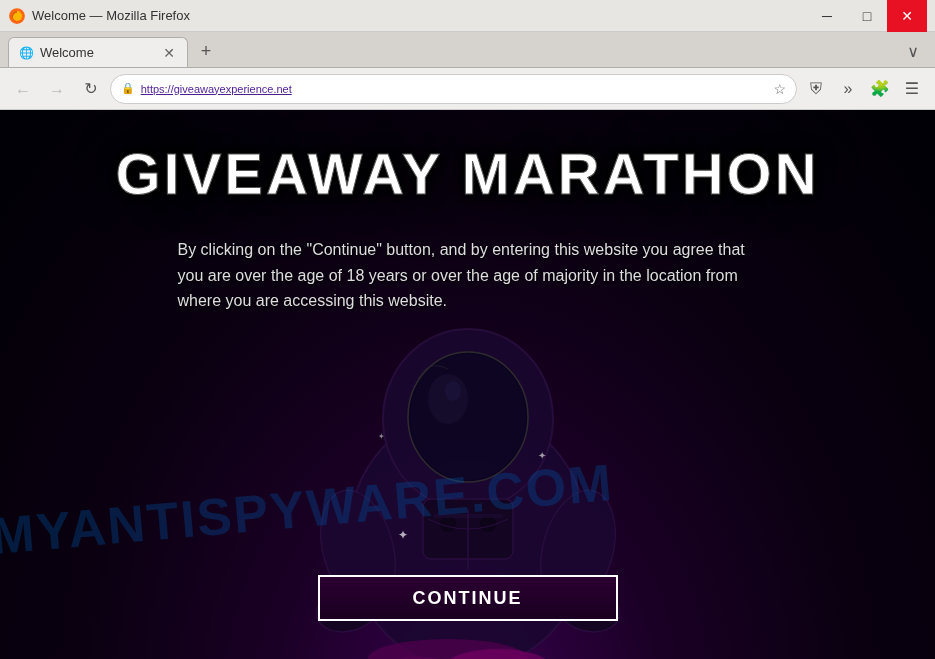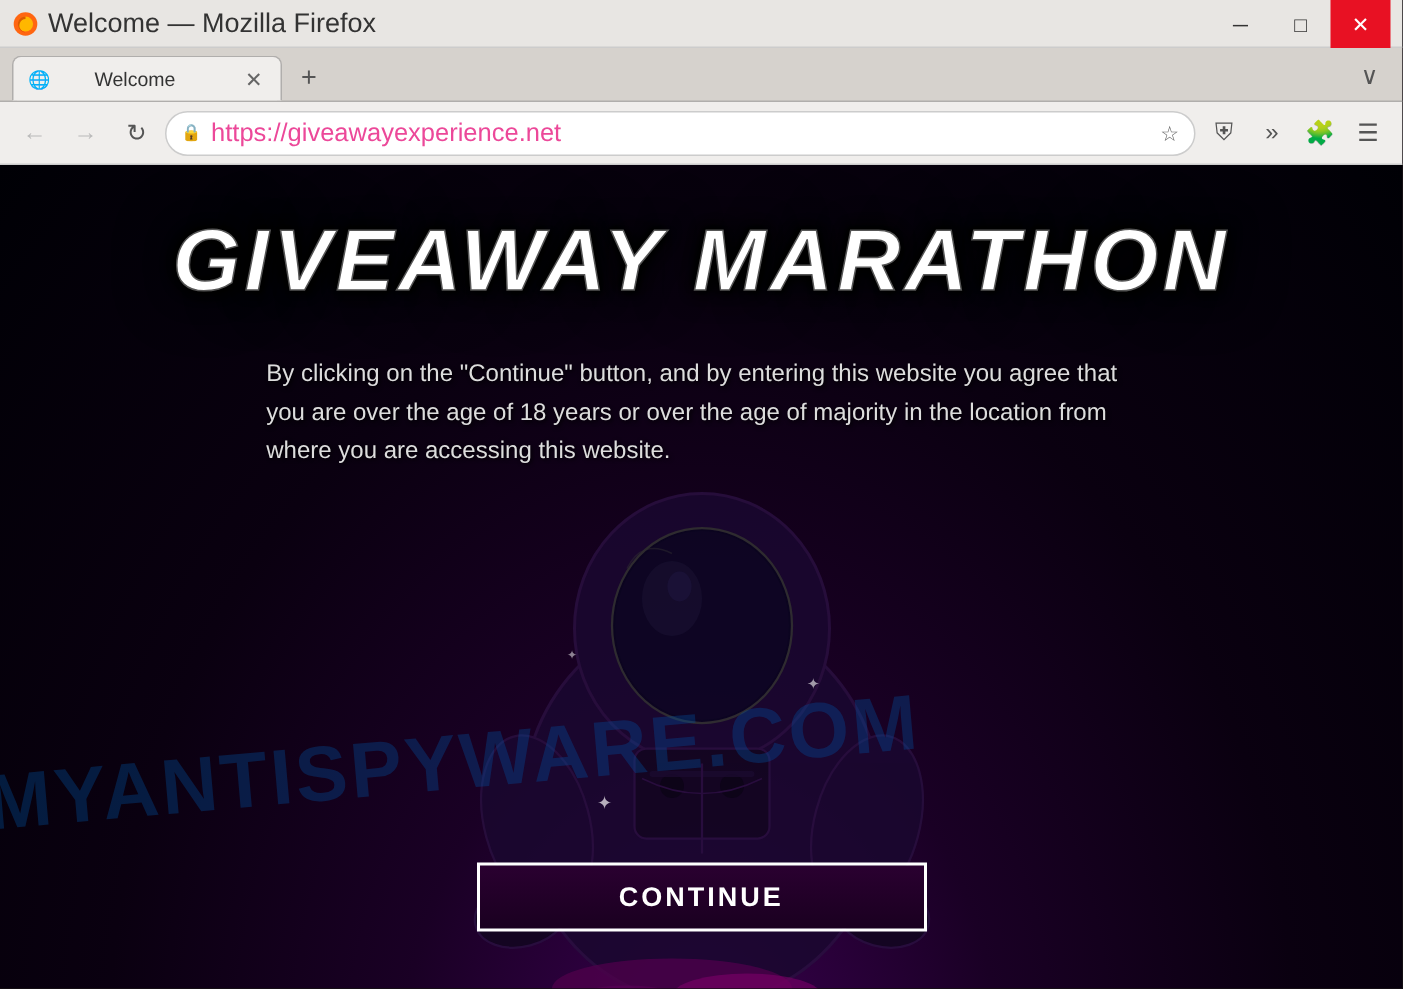--- a/index.html
+++ b/index.html
@@ -25,21 +25,21 @@
     .titlebar-left {
       display: flex;
       align-items: center;
       gap: 6px;
     }
     .firefox-icon {
       width: 18px;
       height: 18px;
     }
     .titlebar-title {
-      font-size: 18px;
+      font-size: 13px;
       color: #333;
       flex: 1;
       text-align: center;
     }
     .titlebar-controls {
       display: flex;
       gap: 0;
     }
     .titlebar-btn {
       width: 40px;
@@ -75,21 +75,21 @@
       border-radius: 6px 6px 0 0;
       border: 1px solid #b0aeac;
       border-bottom: none;
       gap: 6px;
       font-size: 13px;
       color: #333;
     }
     .tab-favicon {
       font-size: 12px;
     }
-    .tab-label { flex: 1; margin-left: 23px; }
+    .tab-label { flex: 1; }
     .tab-close {
       cursor: pointer;
       font-size: 14px;
       color: #666;
       padding: 2px;
       border-radius: 50%;
     }
     .tab-new {
       width: 28px;
       height: 28px;
@@ -145,23 +145,24 @@
       border: 1px solid #ccc;
       border-radius: 20px;
       background: white;
       display: flex;
       align-items: center;
       padding: 0 10px;
       gap: 6px;
     }
     .urlbar-lock { font-size: 11px; color: #666; }
     .urlbar-text {
-      font-size: 17px;
-      color: #ec4899;
+      font-size: 11px;
+      color: #4c1d95;
       flex: 1;
+      text-decoration: underline;
     }
     .urlbar-star { font-size: 14px; color: #666; }
     .nav-right-icons {
       display: flex;
       align-items: center;
       gap: 2px;
     }
 
     
     .browser-content {
@@ -226,21 +227,20 @@
       color: #ffffff;
       text-shadow:
         0 0 10px #000,
         0 0 20px #000,
         2px 2px 4px #000,
         -2px -2px 4px #000,
         0 0 40px rgba(0,0,0,0.8);
       letter-spacing: 3px;
       text-align: center;
       font-family: Arial Black, Impact, sans-serif;
-      font-style: italic;
       -webkit-text-stroke: 1px #555;
     }
 
     
     .disclaimer {
       margin-top: 30px;
       max-width: 580px;
       font-size: 16px;
       line-height: 1.6;
       color: #ddd;

